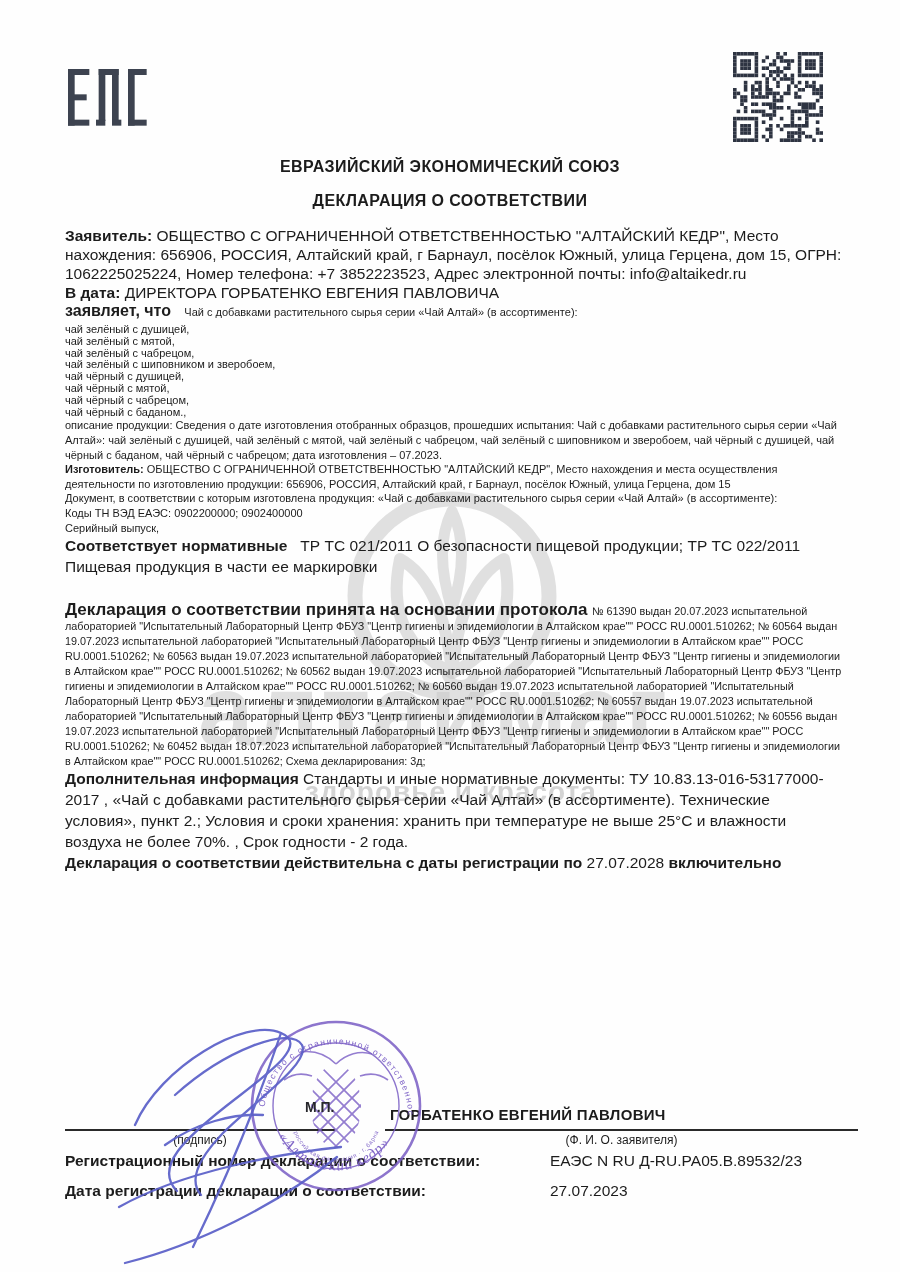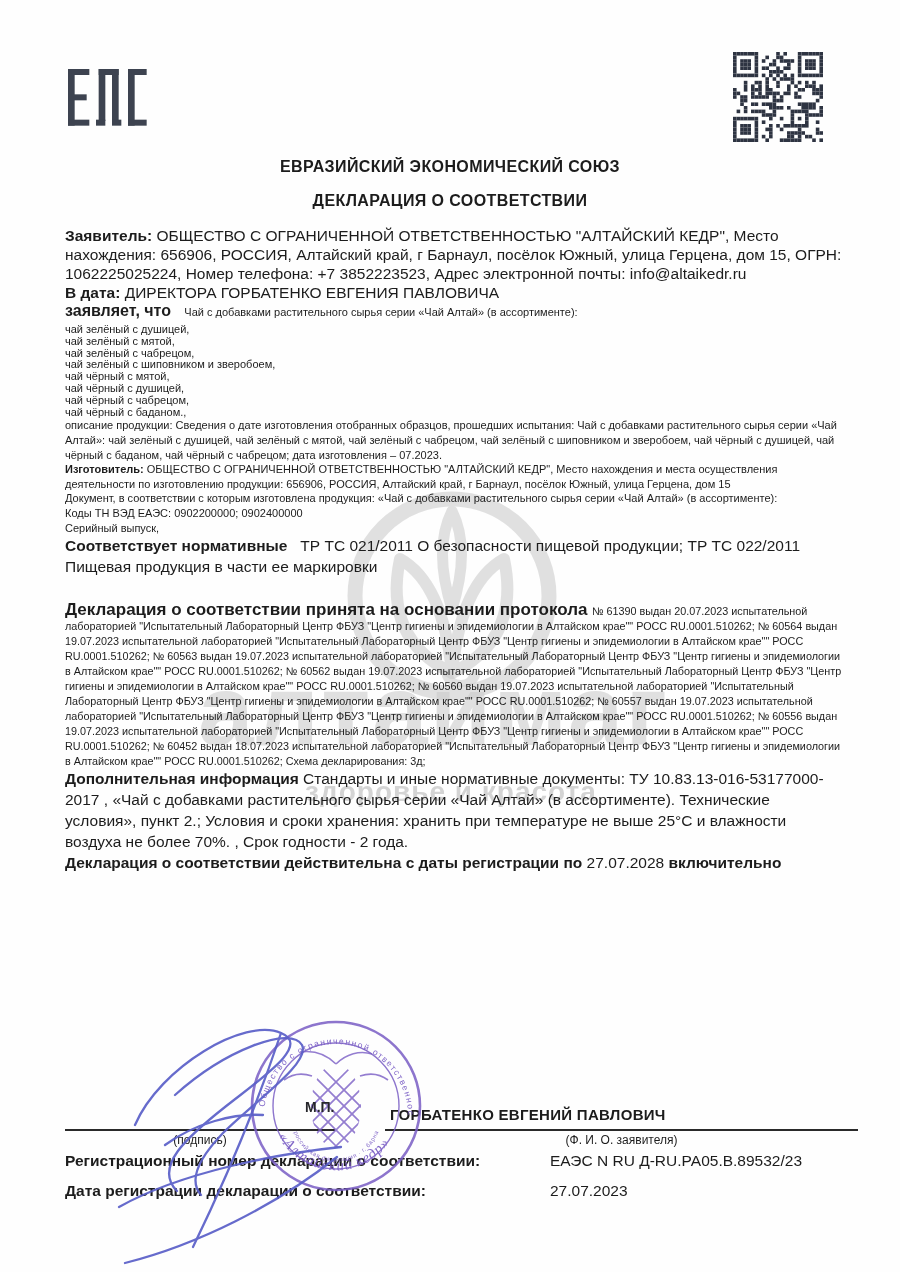--- a/index.html
+++ b/index.html
@@ -394,22 +394,22 @@
       <span>ДИРЕКТОРА ГОРБАТЕНКО ЕВГЕНИЯ ПАВЛОВИЧА</span></p>
 
     <p class="mt10"><span class="declares-label">заявляет, что</span>&nbsp;&nbsp;
       <span class="small-intro">Чай с добавками растительного сырья серии «Чай Алтай» (в ассортименте):</span></p>
 
     <div class="products">
       <div>чай зелёный с душицей,</div>
       <div>чай зелёный с мятой,</div>
       <div>чай зелёный с чабрецом,</div>
       <div>чай зелёный с шиповником и зверобоем,</div>
+      <div>чай чёрный с душицей,</div>
       <div>чай чёрный с мятой,</div>
-      <div>чай чёрный с душицей,</div>
       <div>чай чёрный с чабрецом,</div>
       <div>чай чёрный с баданом.,</div>
     </div>
 
     <p class="smallblock">описание продукции: Сведения о дате изготовления отобранных образцов, прошедших испытания: Чай с добавками растительного сырья серии «Чай Алтай»: чай зелёный с душицей, чай зелёный с мятой, чай зелёный с чабрецом, чай зелёный с шиповником и зверобоем, чай чёрный с душицей, чай чёрный с баданом, чай чёрный с чабрецом; дата изготовления – 07.2023.</p>
 
     <p class="smallblock"><span class="b">Изготовитель:</span>
       <span>ОБЩЕСТВО С ОГРАНИЧЕННОЙ ОТВЕТСТВЕННОСТЬЮ "АЛТАЙСКИЙ КЕДР", Место нахождения и места осуществления деятельности по изготовлению продукции: 656906, РОССИЯ, Алтайский край, г Барнаул, посёлок Южный, улица Герцена, дом 15</span></p>
 
     <p class="smallblock">Документ, в соответствии с которым изготовлена продукция: «Чай с добавками растительного сырья серии «Чай Алтай» (в ассортименте):</p>

